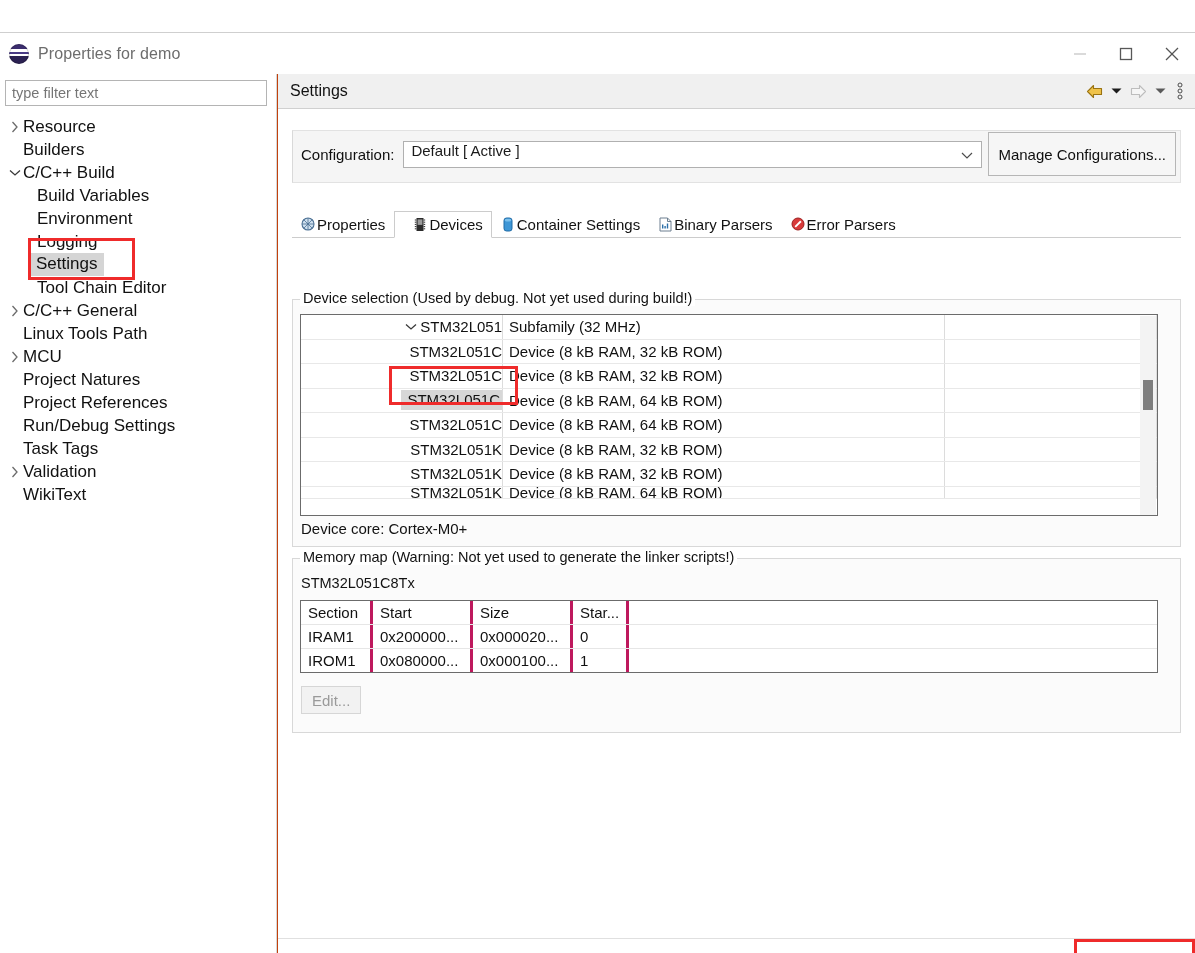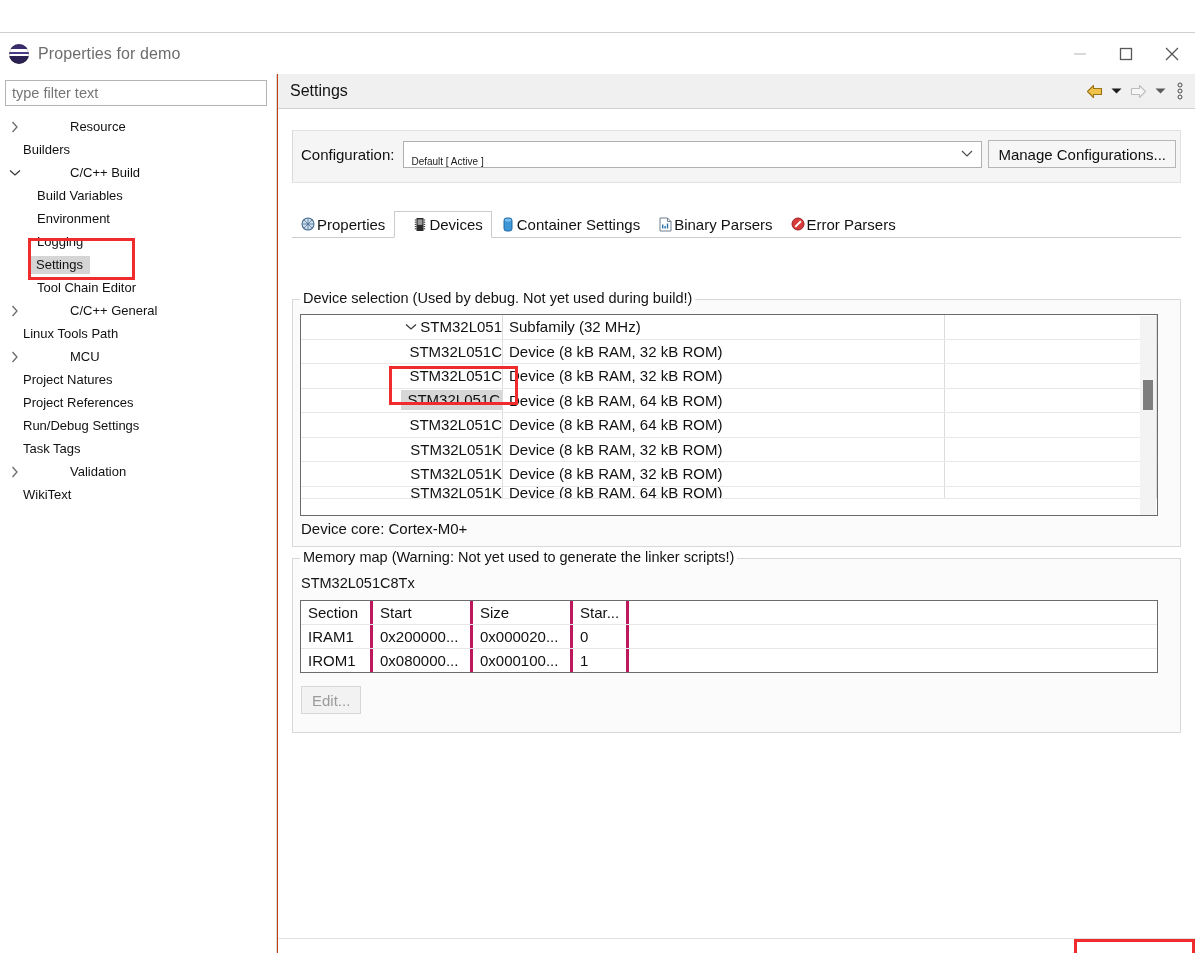--- a/index.html
+++ b/index.html
@@ -72,25 +72,24 @@
     padding: 0 6px;
     outline: none;
   }
   #tree {
     position: absolute; left: 0; top: 41px;
     width: 277px;
   }
   .tnode {
     height: 23px;
     display: flex; align-items: center;
-    font-size: 13px;
+    font-size: 17px;
     color: #111111;
     white-space: nowrap;
     cursor: default;
-    gap: 47px;
   }
   .tw { width: 14px; height: 23px; flex: none; display: flex;
         align-items: center; justify-content: center; }
   .tw svg { display:block; }
   .tlabel { padding-left: 1px; }
   .lvl0 { padding-left: 8px; }
   .lvl0nc { padding-left: 22px; }
   .lvl1 { padding-left: 36px; }
   .sel-chip {
     background: #d5d5d5;
@@ -148,32 +147,32 @@
   #config-row {
     position: absolute; left: 23px; top: 66px;
     width: 880px; height: 28px;
     display: flex; align-items: center;
   }
   #config-label { font-size: 15px; color: #101010; margin-right: 9px; }
   #config-select {
     width: 579px; height: 27px;
     border: 1px solid #b0b0b0;
     background: #ffffff;
-    display: flex; align-items: flex-end;
+    display: flex; align-items: flex-start;
     padding-left: 7px;
-    font-size: 10px;
+    font-size: 15px;
     position: relative;
   }
   #config-select .caret {
     position: absolute; right: 8px; top: 50%;
     transform: translateY(-50%);
   }
   #manage-btn {
     margin-left: 6px;
-    height: 28px;
+    height: 44px;
     padding: 0 9px;
     border: 1px solid #b6b6b6;
     background: #f6f6f6;
     display: flex; align-items: center;
     font-size: 15px; color: #0f0f0f;
     white-space: nowrap;
   }
 
   
   #tabs {

